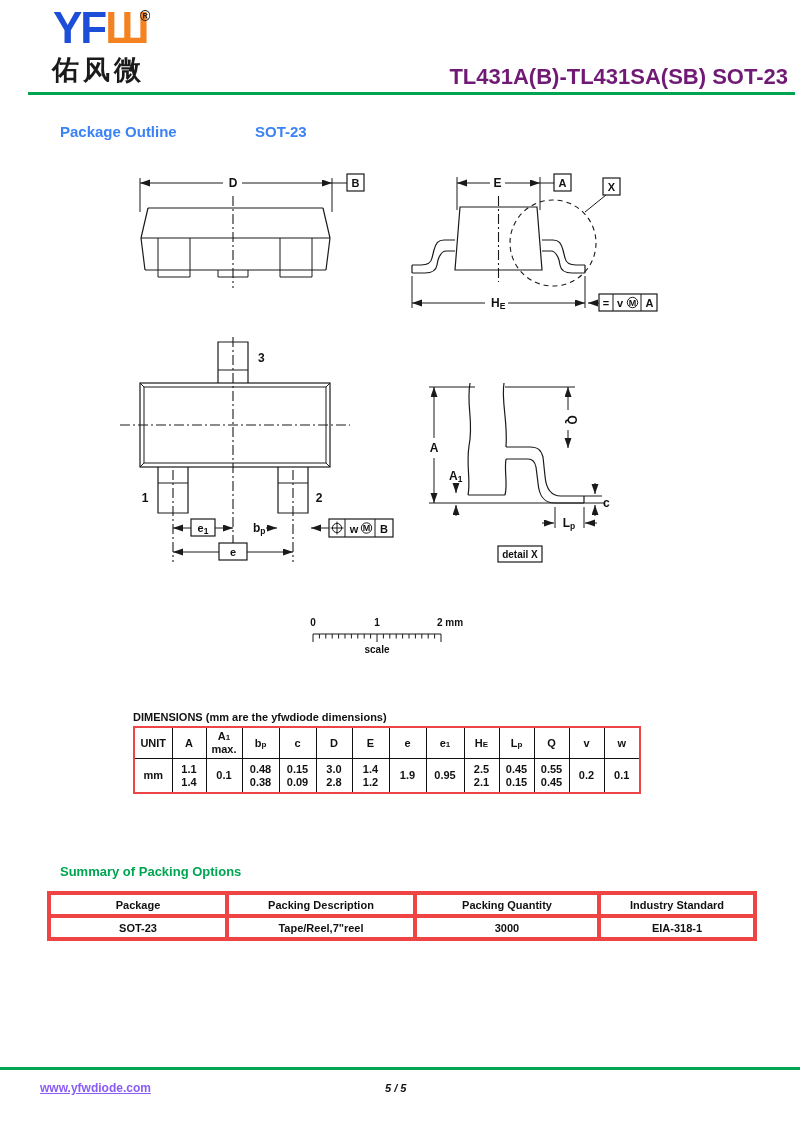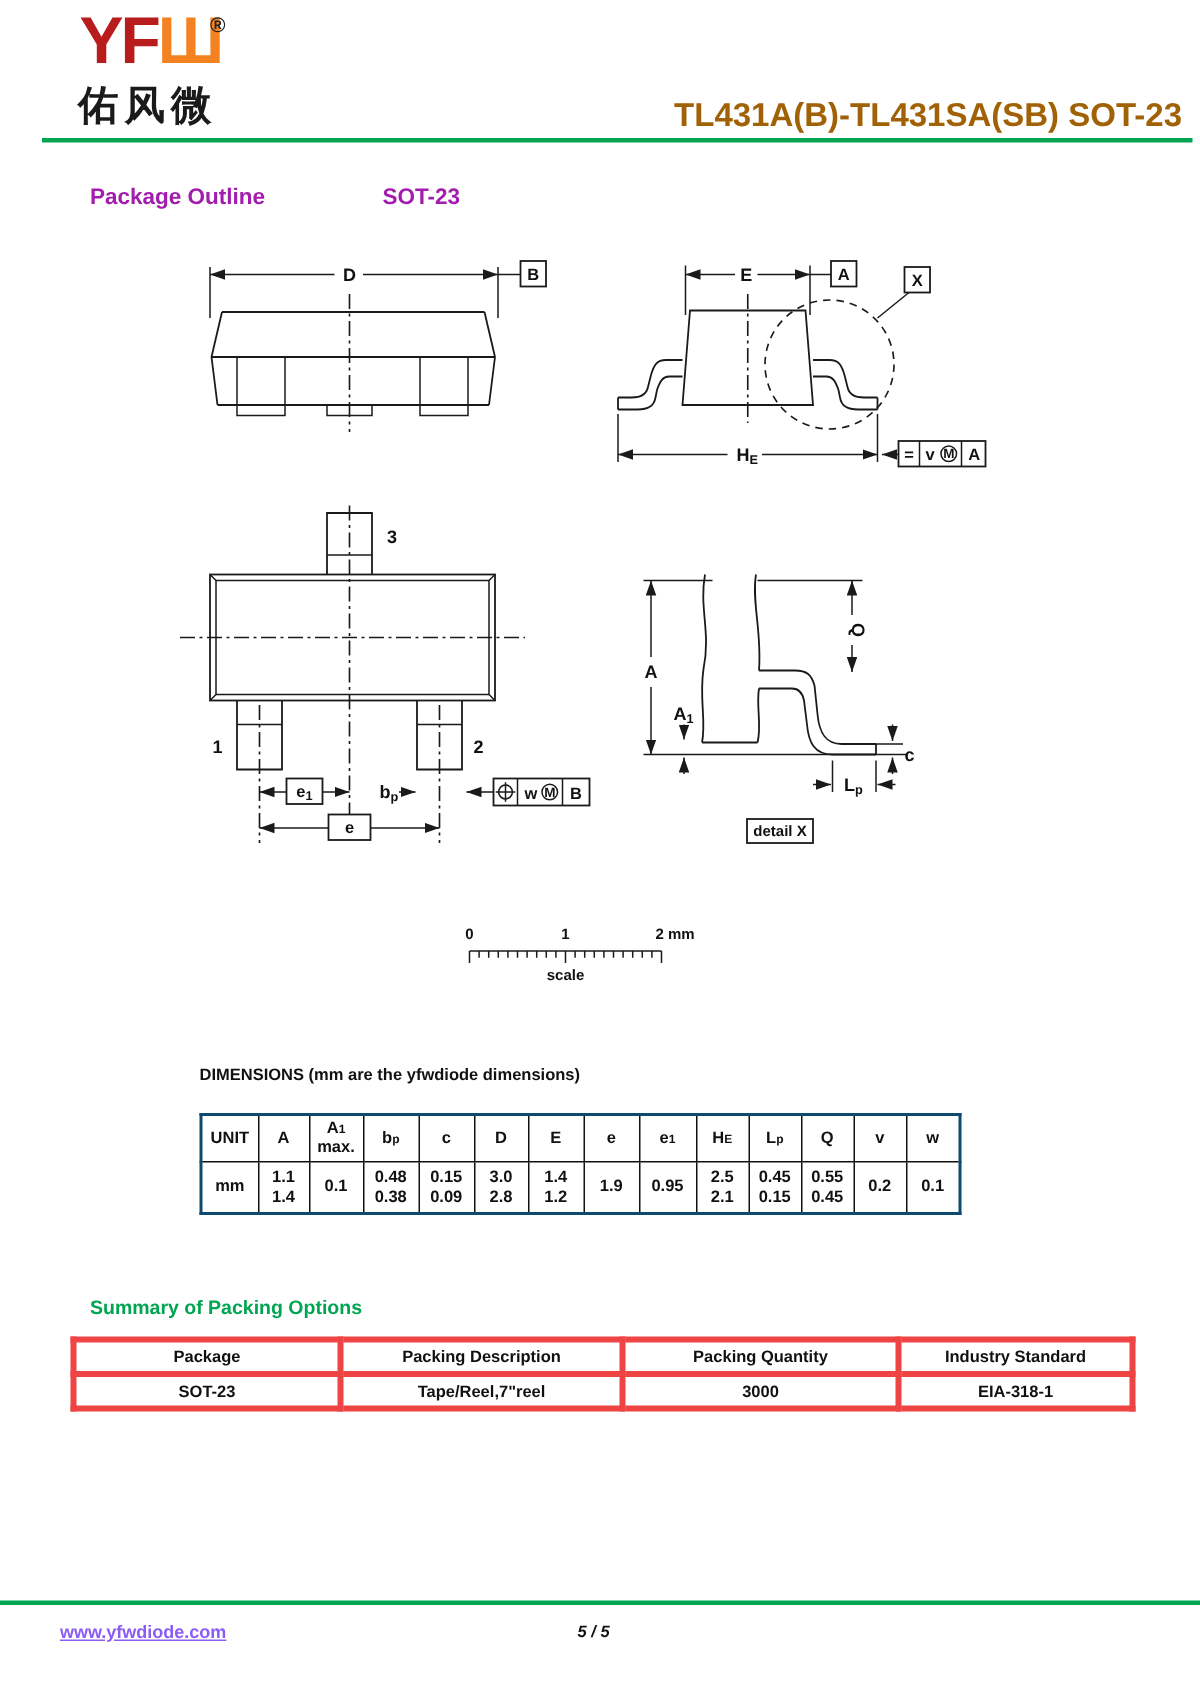--- a/index.html
+++ b/index.html
@@ -2,49 +2,49 @@
 <html><head>
 <meta charset="utf-8">
 <style>
   html,body{margin:0;padding:0;background:#e8e8e8;}
   .page{position:relative;width:800px;height:1130px;background:#ffffff;margin:0 auto;
         font-family:"Liberation Sans","DejaVu Sans",sans-serif;color:#111;overflow:hidden;}
   .abs{position:absolute;}
 
   
   .logo-mark{left:53px;top:6px;font-size:44px;font-weight:bold;letter-spacing:-2px;line-height:1;}
-  .logo-mark .g{color:#b91c1c;}
+  .logo-mark .g{color:#1d4ed8;}
   .logo-mark .o{color:#f58220;}
   .logo-reg{left:140px;top:8px;font-size:14px;font-weight:bold;color:#222;}
   .logo-cn{left:52px;top:52px;font-size:27px;font-weight:bold;color:#1a1a1a;letter-spacing:4px;}
-  .doc-title{right:12px;top:64px;font-size:22px;font-weight:bold;color:#a16207;}
+  .doc-title{right:12px;top:64px;font-size:22px;font-weight:bold;color:#701a75;}
   .rule-green-top{left:28px;top:92px;width:767px;height:3px;background:#00a551;}
 
-  .sec-label{top:123px;font-size:15px;font-weight:bold;color:#a21caf;}
+  .sec-label{top:123px;font-size:15px;font-weight:bold;color:#3b82f6;}
   .sec-po{left:60px;}
   .sec-pn{left:255px;}
 
   
   svg{display:block;}
   .ln{stroke:#1a1a1a;stroke-width:1;fill:none;}
   .ln2{stroke:#1a1a1a;stroke-width:1.2;fill:none;}
   .cl{stroke:#1a1a1a;stroke-width:1.1;fill:none;stroke-dasharray:10,3,2,3;}
   .dsh{stroke:#1a1a1a;stroke-width:1.1;fill:none;stroke-dasharray:5,4;}
   .dl{font:bold 12px "Liberation Sans","DejaVu Sans",sans-serif;fill:#111;}
   .dls{font:bold 8.5px "Liberation Sans","DejaVu Sans",sans-serif;fill:#111;}
   .bx{stroke:#1a1a1a;stroke-width:1.2;fill:#fff;}
   .bt{font:bold 11px "Liberation Sans","DejaVu Sans",sans-serif;fill:#111;text-anchor:middle;}
   .st{font:bold 10px "Liberation Sans","DejaVu Sans",sans-serif;fill:#111;text-anchor:middle;}
   .ft{font:bold 9px "Liberation Sans","DejaVu Sans",sans-serif;fill:#111;text-anchor:middle;}
 
   
   .dims-title{left:133px;top:711px;font-size:11px;font-weight:bold;}
   .dims-wrap{left:133px;top:726px;}
   table{border-collapse:collapse;}
-  .dims{border:2px solid #0c4a6e;table-layout:fixed;margin-top:16px;}
+  .dims{border:2px solid #ef4444;table-layout:fixed;}
   .dims td{border:1px solid #111;text-align:center;vertical-align:middle;
            font-size:11px;font-weight:bold;line-height:1.15;padding:0;}
   .dims tr.hd td{height:30px;}
   .dims tr.dt td{height:33px;}
   .sub{font-size:8px;}
   
   .sum-head{left:60px;top:864px;font-size:13px;font-weight:bold;color:#00a551;}
   .pack-wrap{left:47px;top:891px;}
   .pack{border:2px solid #111;table-layout:fixed;}
   .pack td{border:4px solid #ef4444;text-align:center;vertical-align:middle;

